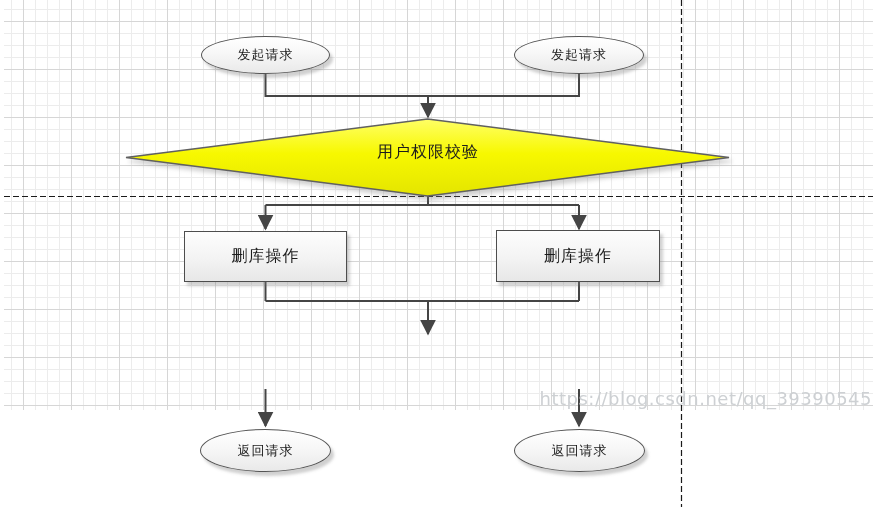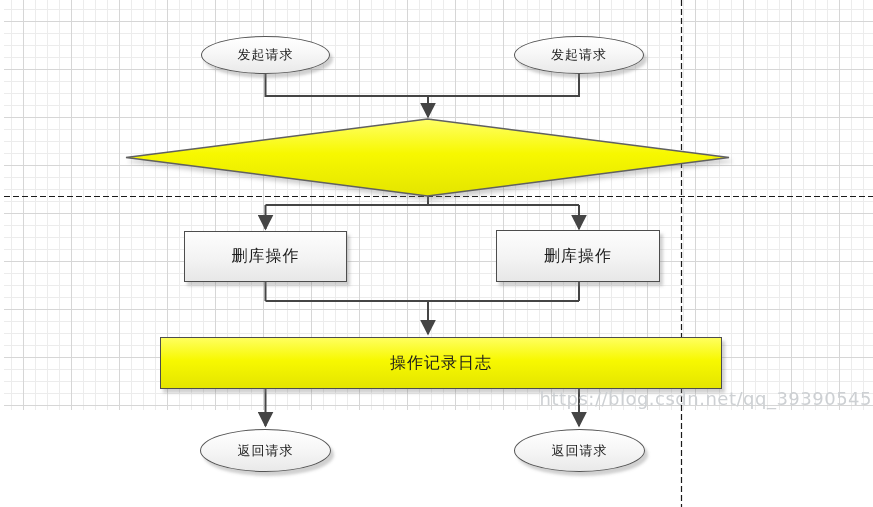--- a/index.html
+++ b/index.html
@@ -105,32 +105,30 @@
   </svg>
 
   <div class="shape ellipse ellipse-tl">
     <span class="node-label">发起请求</span>
   </div>
 
   <div class="shape ellipse ellipse-tr">
     <span class="node-label">发起请求</span>
   </div>
 
+  <div class="diamond-label">用户权限校验</div>
 
   <div class="shape proc rect-l">
     <span class="node-label">删库操作</span>
   </div>
 
   <div class="shape proc rect-r">
     <span class="node-label">删库操作</span>
   </div>
 
-  <div class="shape bar bar-log">
-    <span class="node-label">操作记录日志</span>
-  </div>
 
   <div class="shape ellipse ellipse-bl">
     <span class="node-label">返回请求</span>
   </div>
 
   <div class="shape ellipse ellipse-br">
     <span class="node-label">返回请求</span>
   </div>
 
   <div class="watermark">https://blog.csdn.net/qq_39390545</div>

